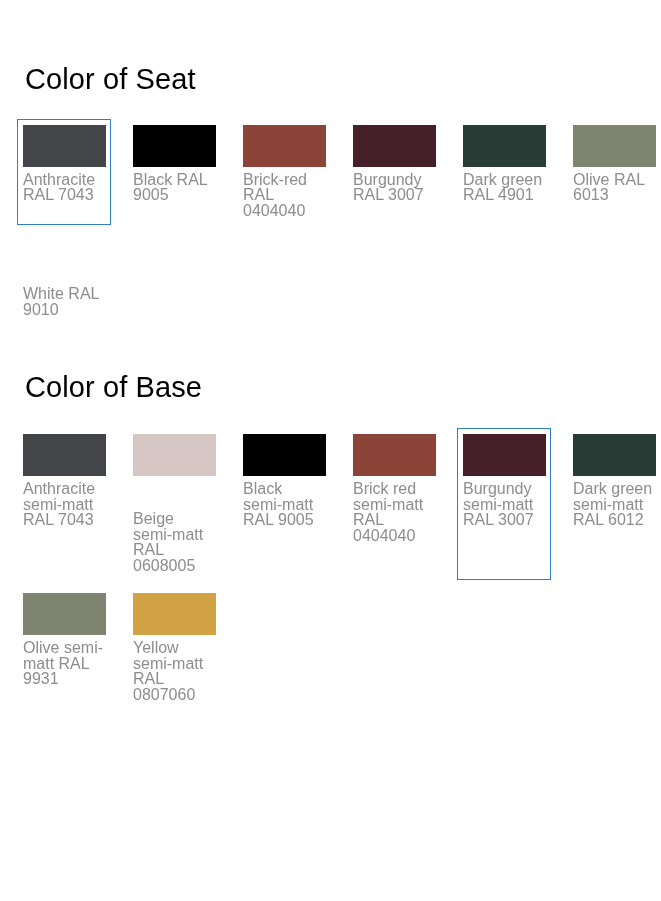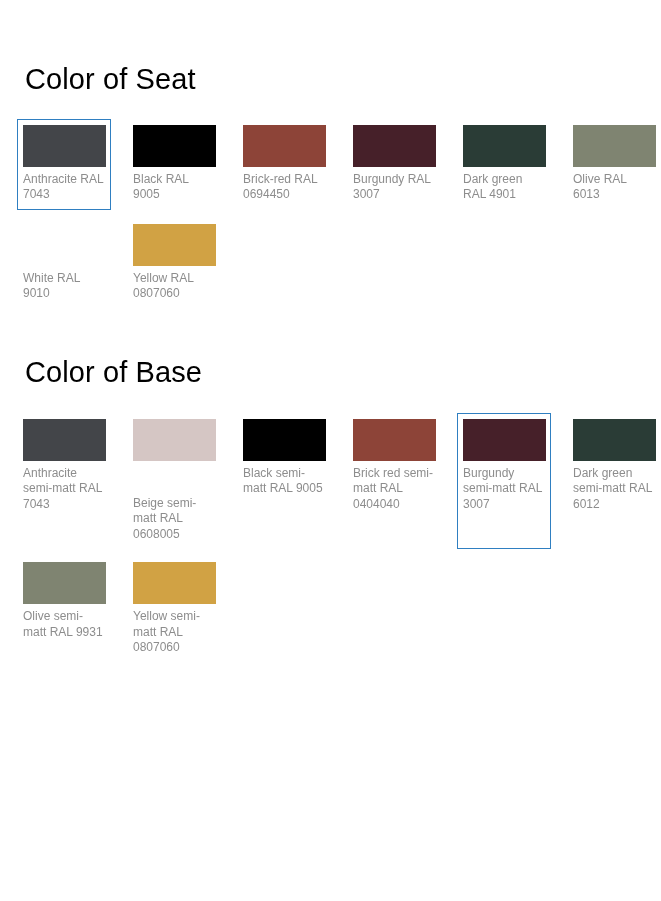--- a/index.html
+++ b/index.html
@@ -68,21 +68,21 @@
 
   .swatch-chip {
     width: 83px;
     height: 42px;
     display: block;
   }
 
   .swatch-label {
     margin-top: 5px;
     font-family: "Liberation Sans", sans-serif;
-    font-size: 12px;
+    font-size: 16px;
     line-height: 15.5px;
     color: #8d8d8d;
     word-wrap: break-word;
     white-space: pre-line;
   }
 
   
   #seat-grid .swatch-cell { margin-bottom: 8px; }
   #base-grid .swatch-cell { margin-bottom: 7px; }
 </style>
@@ -97,41 +97,37 @@
         <div class="swatch-cell selected" style="border-color: rgb(47, 127, 193);">
           <span class="swatch-chip" style="background: rgb(67, 69, 73);"></span>
           <div class="swatch-label" style="color: rgb(141, 141, 141);">Anthracite RAL 7043</div>
         </div>
         <div class="swatch-cell">
           <span class="swatch-chip" style="background: rgb(0, 0, 0);"></span>
           <div class="swatch-label" style="color: rgb(141, 141, 141);">Black RAL 9005</div>
         </div>
         <div class="swatch-cell">
           <span class="swatch-chip" style="background: rgb(141, 68, 56);"></span>
-          <div class="swatch-label" style="color: rgb(141, 141, 141);">Brick-red RAL 0694450</div>
+          <div class="swatch-label" style="color: rgb(141, 141, 141);">Brick-red RAL 0404040</div>
         </div>
         <div class="swatch-cell">
           <span class="swatch-chip" style="background: rgb(70, 32, 41);"></span>
           <div class="swatch-label" style="color: rgb(141, 141, 141);">Burgundy RAL 3007</div>
         </div>
         <div class="swatch-cell">
           <span class="swatch-chip" style="background: rgb(42, 60, 54);"></span>
           <div class="swatch-label" style="color: rgb(141, 141, 141);">Dark green RAL 4901</div>
         </div>
         <div class="swatch-cell">
           <span class="swatch-chip" style="background: rgb(127, 132, 113);"></span>
           <div class="swatch-label" style="color: rgb(141, 141, 141);">Olive RAL 6013</div>
         </div>
         <div class="swatch-cell">
           <span class="swatch-chip" style="background: rgb(255, 255, 255);"></span>
           <div class="swatch-label" style="color: rgb(141, 141, 141);">White RAL 9010</div>
-        </div>
-        <div class="swatch-cell">
-          <span class="swatch-chip" style="background: rgb(209, 162, 68);"></span>
-          <div class="swatch-label" style="color: rgb(141, 141, 141);">Yellow RAL 0807060</div>
         </div>
       </div>
   </section>
 
   <section class="section" id="section-base">
     <h1 class="section-title">Color of Base</h1>
     <div class="swatch-grid" id="base-grid">
         <div class="swatch-cell">
           <span class="swatch-chip" style="background: rgb(67, 69, 73);"></span>
           <div class="swatch-label" style="color: rgb(141, 141, 141);">Anthracite semi-matt RAL 7043</div>

